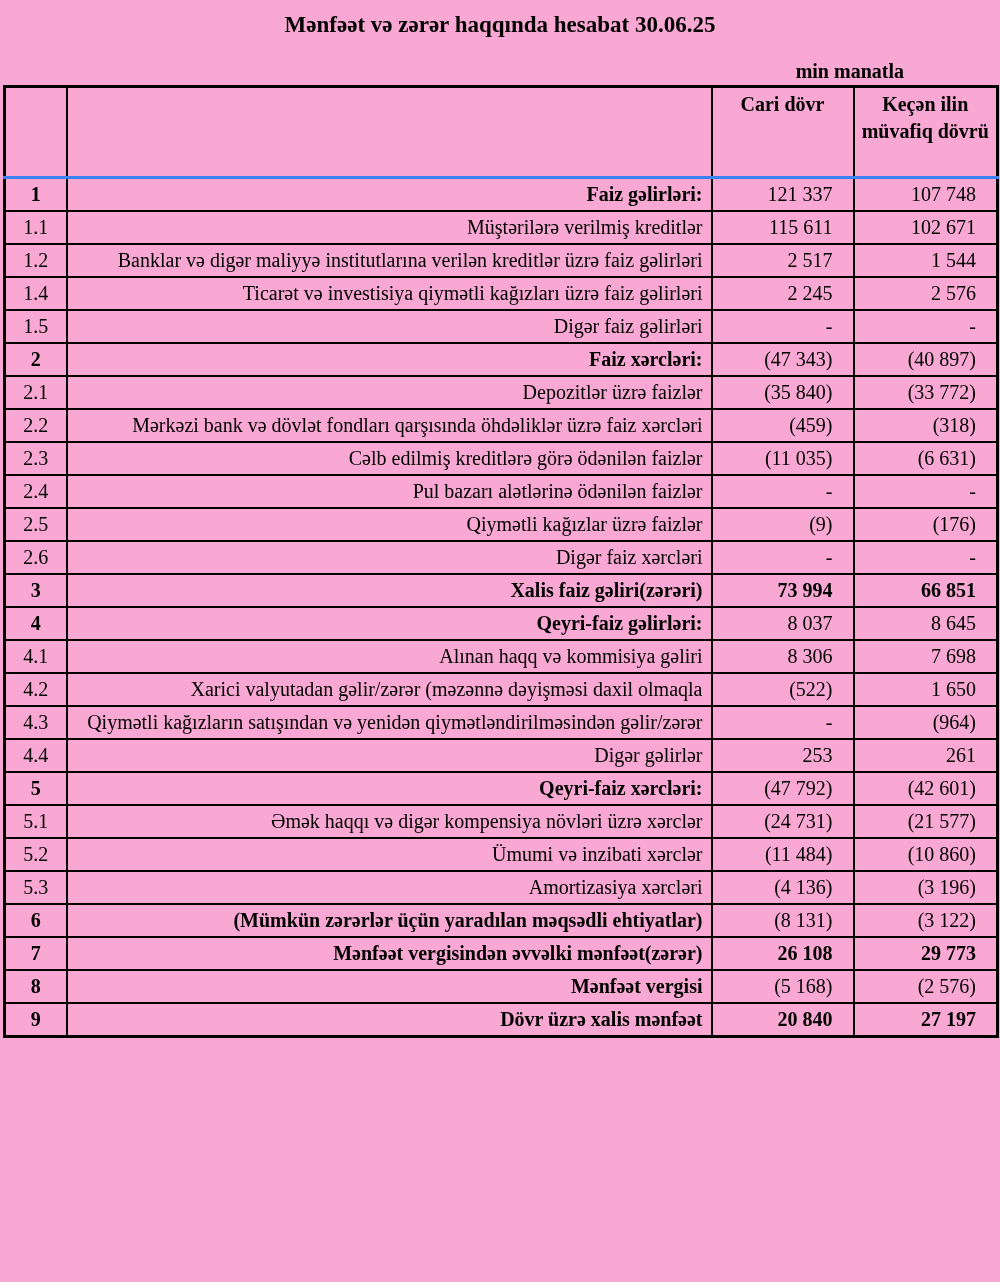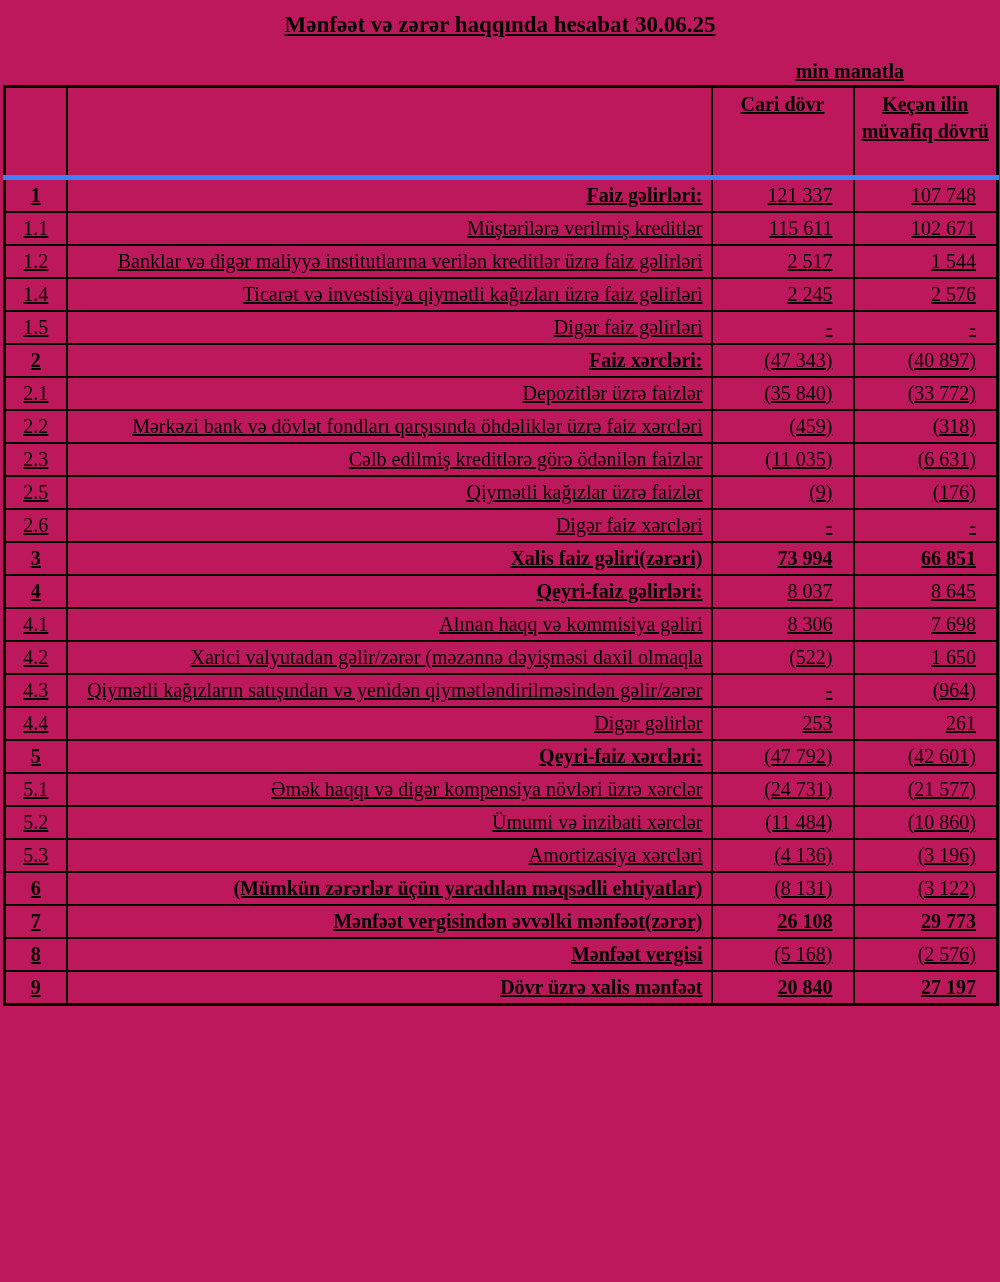--- a/index.html
+++ b/index.html
@@ -1,24 +1,23 @@
 <!DOCTYPE html>
 <html><head>
 <meta charset="utf-8">
 <style>
   * { box-sizing: border-box; margin: 0; padding: 0; }
   html, body { background: #ffffff; }
   .page {
     width: 1000px;
     height: 1282px;
-    background: #be185d;
+    background: #f9a8d4;
     color: #000000;
     font-family: "Liberation Serif", "DejaVu Serif", serif;
     overflow: hidden;
-    text-decoration: underline;
   }
   .title {
     padding-top: 11px;
     text-align: center;
     font-weight: bold;
     font-size: 23px;
     line-height: 28px;
   }
   .table-wrap {
     width: 907px;
@@ -48,21 +47,21 @@
   }
   col.c-no   { width: 62px; }
   col.c-lbl  { width: 645px; }
   col.c-cur  { width: 142px; }
   col.c-prev { width: 144px; }
   table.report thead th {
     height: 91px;
     font-weight: bold;
     text-align: center;
     padding: 3px 4px;
-    border-bottom: 5px solid #3b82f6;
+    border-bottom: 3px solid #3b82f6;
   }
   td.no {
     text-align: center;
     padding: 2px 2px;
   }
   td.label {
     text-align: right;
     padding: 2px 8px 2px 2px;
   }
   td.val {
@@ -149,20 +148,26 @@
             <td class="val">(459)</td>
             <td class="val">(318)</td>
           </tr>
           <tr>
             <td class="no">2.3</td>
             <td class="label">Cəlb edilmiş kreditlərə görə ödənilən faizlər</td>
             <td class="val">(11 035)</td>
             <td class="val">(6 631)</td>
           </tr>
           <tr>
+            <td class="no">2.4</td>
+            <td class="label">Pul bazarı alətlərinə ödənilən faizlər</td>
+            <td class="val">-</td>
+            <td class="val">-</td>
+          </tr>
+          <tr>
             <td class="no">2.5</td>
             <td class="label">Qiymətli kağızlar üzrə faizlər</td>
             <td class="val">(9)</td>
             <td class="val">(176)</td>
           </tr>
           <tr>
             <td class="no">2.6</td>
             <td class="label">Digər faiz xərcləri</td>
             <td class="val">-</td>
             <td class="val">-</td>

